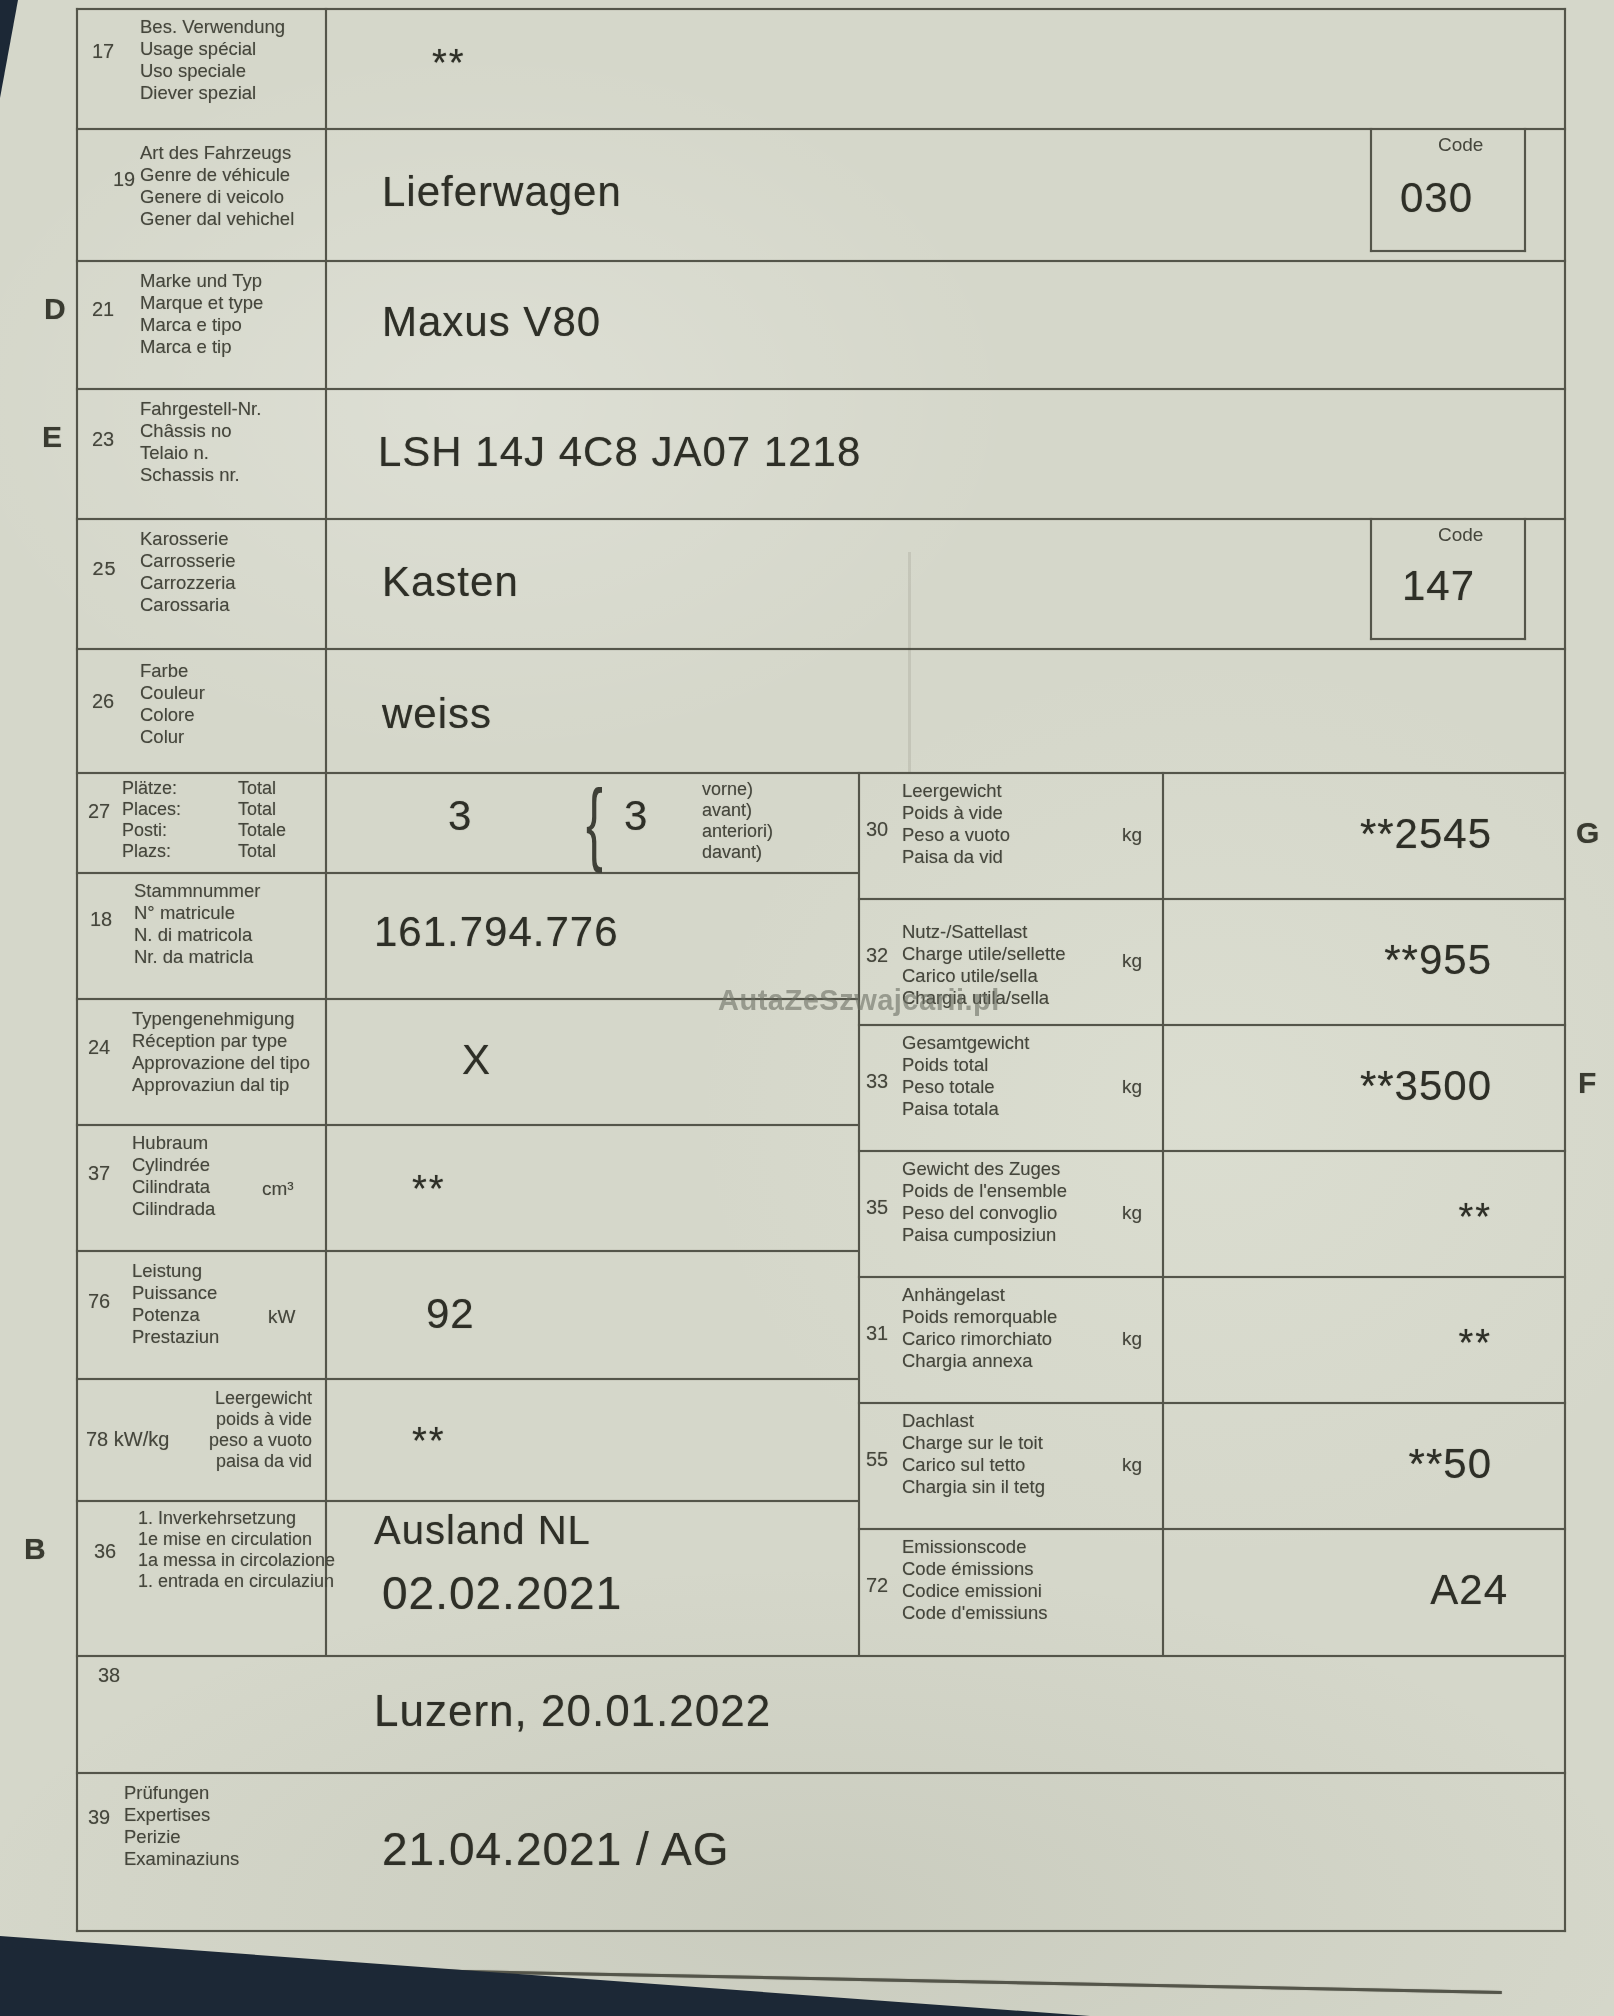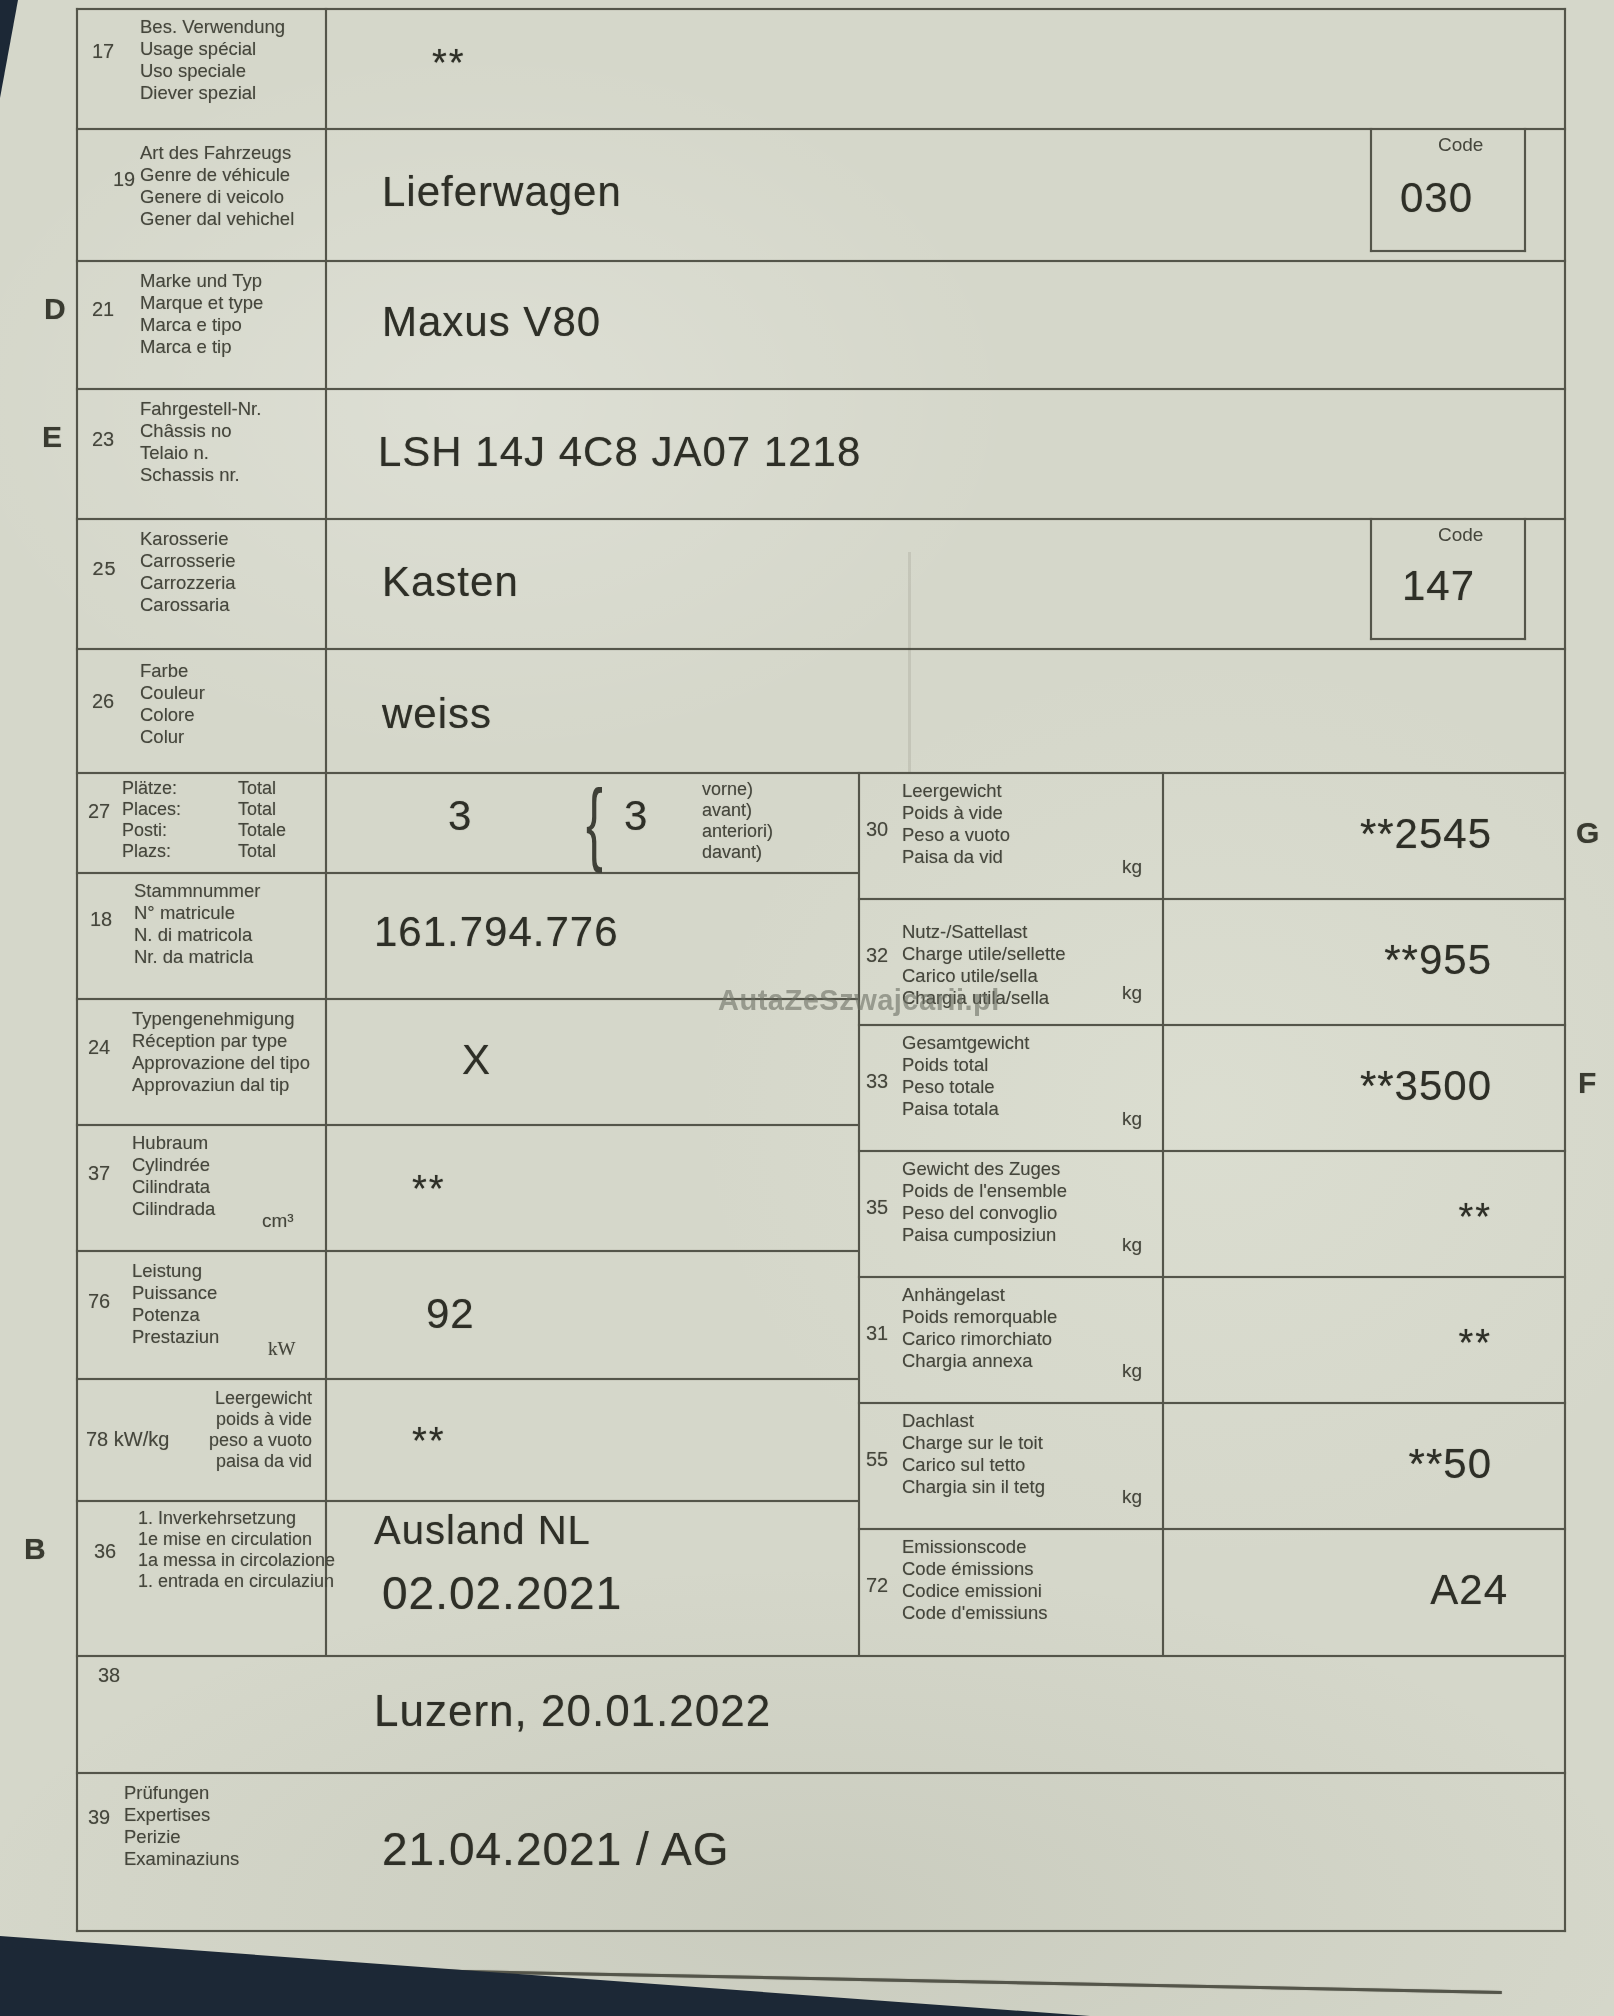--- a/index.html
+++ b/index.html
@@ -18,21 +18,21 @@
   .crease{position:absolute;width:3px;background:rgba(70,72,58,.12);}
   .lbl{position:absolute;font-size:18.5px;line-height:22px;color:var(--label);
        white-space:pre-line;text-shadow:0 0 1px rgba(70,70,58,.35);}
   .lbl.right{text-align:right;}
   .num{position:absolute;font-size:20px;color:var(--label);text-shadow:0 0 1px rgba(70,70,58,.35);}
   .val{position:absolute;font-size:42px;color:var(--value);letter-spacing:1px;
        text-shadow:0 0 1px rgba(46,47,39,.55);}
   .val.big{font-size:46px;margin-left:16px;}
   .val.ast{font-size:38px;letter-spacing:2px;}
   .rval{position:absolute;left:1164px;width:400px;text-align:right;padding-right:72px;box-sizing:border-box;}
-  .unit{position:absolute;font-size:19px;color:var(--label);text-shadow:0 0 1px rgba(70,70,58,.35);margin-top:32px;}
+  .unit{position:absolute;font-size:19px;color:var(--label);text-shadow:0 0 1px rgba(70,70,58,.35);}
   .code-lbl{position:absolute;font-size:19px;color:var(--label);}
   .mletter{position:absolute;font-size:30px;font-weight:bold;color:#3a3b31;
            text-shadow:0 0 1px rgba(58,59,49,.5);}
   .brace{position:absolute;font-size:92px;font-weight:300;color:#3f4037;transform:scaleX(.55);
          transform-origin:left center;line-height:92px;}
   .wm{position:absolute;font-size:29px;color:rgba(108,112,100,.6);letter-spacing:.5px;font-weight:bold;}
   .wedge{position:absolute;inset:0;background:var(--bg);}
   .wedge.bottom{clip-path:polygon(0px 1936px,1090px 2016px,0px 2016px);}
   .wedge.topleft{clip-path:polygon(0px 0px,18px 0px,0px 98px);}
   .underline2{position:absolute;height:3px;background:var(--line);transform:rotate(1.15deg);
@@ -171,21 +171,21 @@
 Cilindrata
 Cilindrada</div>
   <div class="unit" style="left:262px;top:1178px;">cm³</div>
   <div class="val ast" style="left:412px;top:1168px;">**</div>
 
   <div class="num" style="left:88px;top:1290px;">76</div>
   <div class="lbl" style="left:132px;top:1260px;">Leistung
 Puissance
 Potenza
 Prestaziun</div>
-  <div class="unit" style="left:268px;top:1306px;font-family:Liberation Serif, serif;">kW</div>
+  <div class="unit" style="left:268px;top:1306px;">kW</div>
   <div class="val" style="left:426px;top:1290px;">92</div>
 
   <div class="num" style="left:86px;top:1428px;">78 kW/kg</div>
   <div class="lbl right" style="left:180px;top:1388px;width:132px;font-size:18px;line-height:21px;">Leergewicht
 poids à vide
 peso a vuoto
 paisa da vid</div>
   <div class="val ast" style="left:412px;top:1420px;">**</div>
 
   <div class="mletter" style="left:24px;top:1532px;">B</div>

